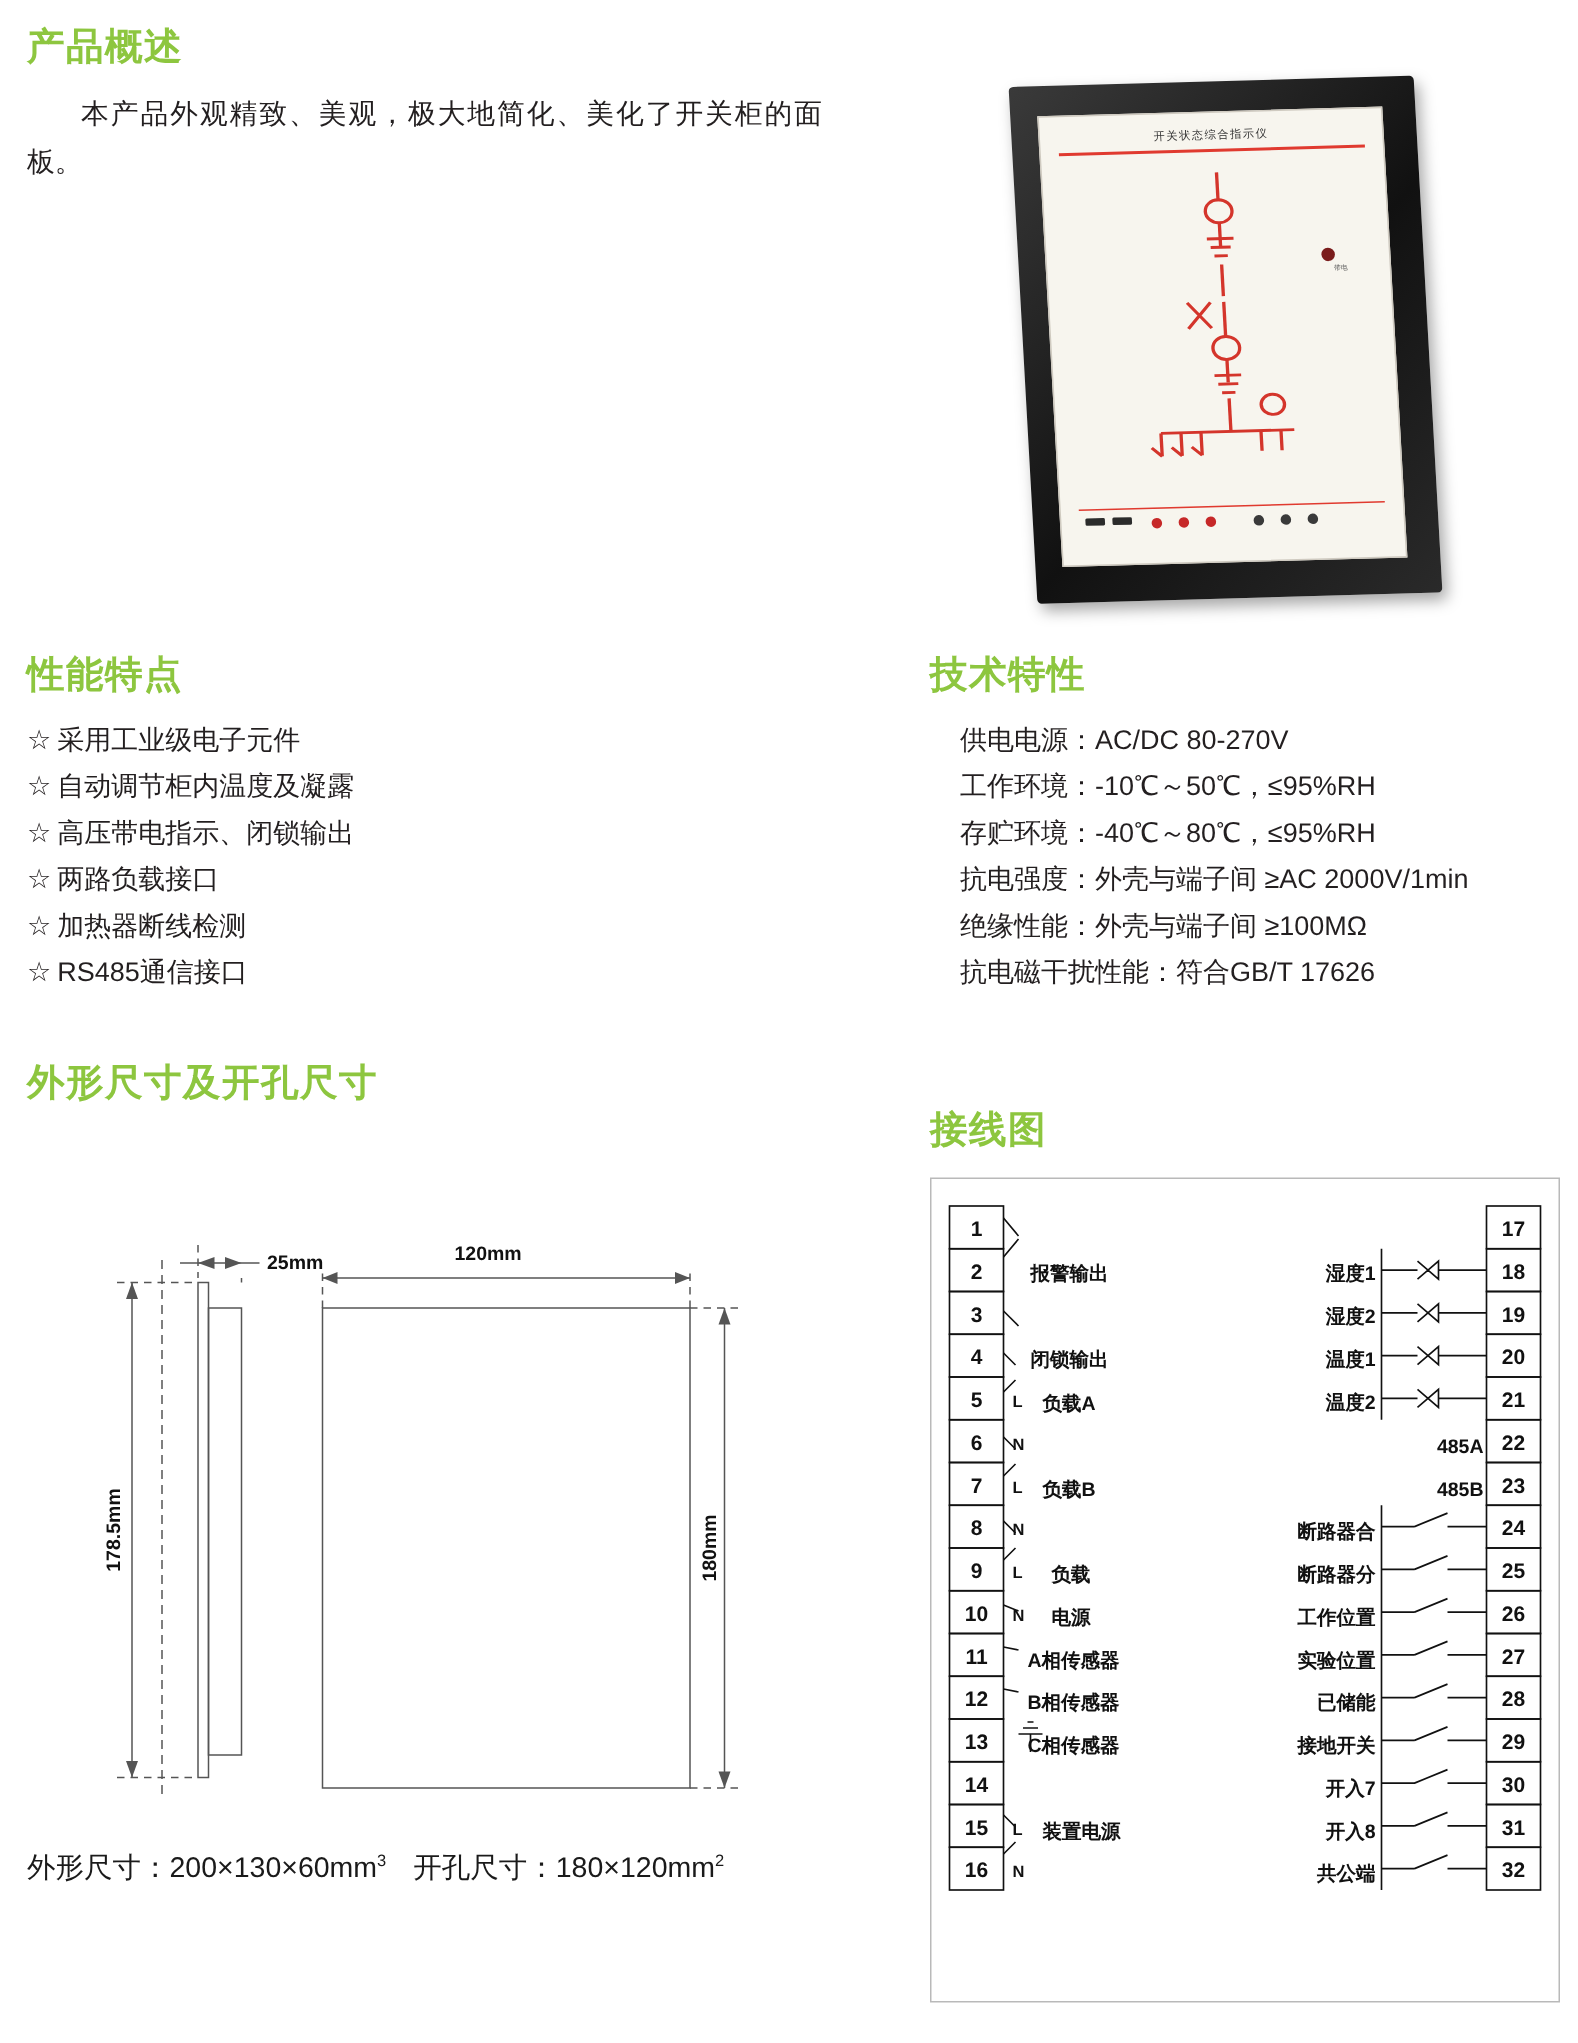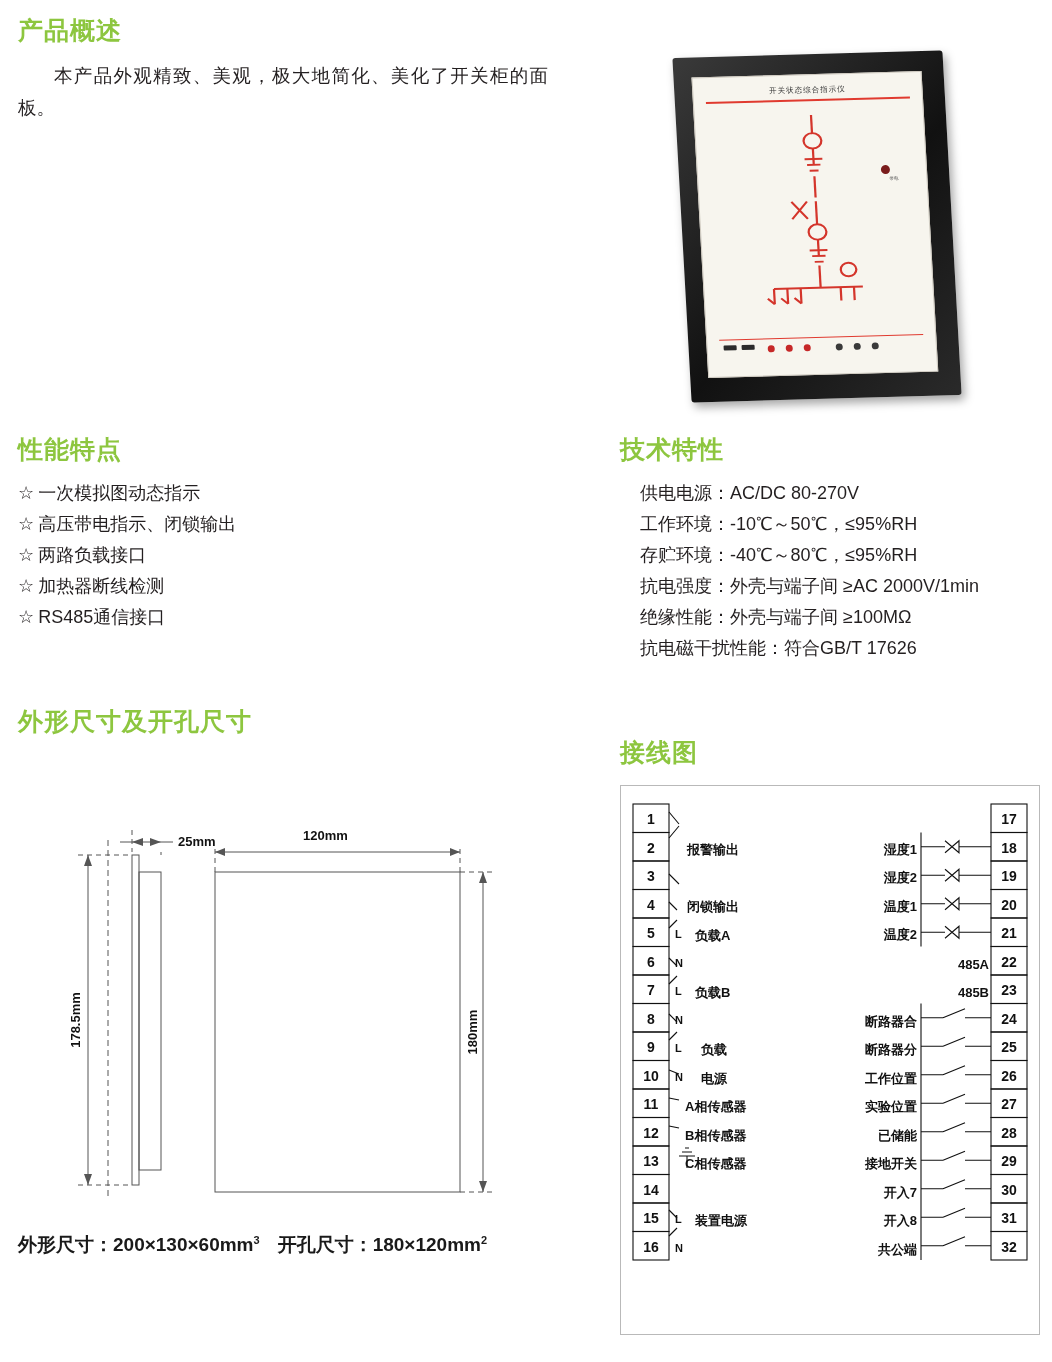--- a/index.html
+++ b/index.html
@@ -103,21 +103,21 @@
     position: absolute; right: 28px; top: 103px; font-size: 4.5px; color: #555;
   }
 
   
   #dim-drawing {
     position: absolute; left: 40px; top: 800px; width: 510px; height: 420px;
   }
   #dim-drawing svg { width: 100%; height: 100%; }
   #dim-caption {
     position: absolute; left: 18px; top: 1232px; width: 540px;
-    font-size: 19px; font-weight: bold; color: #1a1a1a;
+    font-size: 19px; font-weight: normal; color: #1a1a1a;
   }
   #dim-caption .gap { display: inline-block; width: 18px; }
   sup { font-size: 11px; }
 
   
   #wiring-box {
     position: absolute; left: 620px; top: 785px; width: 418px; height: 548px;
     border: 1px solid #b9b9b9; background: #fff;
   }
   #wiring-box svg { width: 100%; height: 100%; }
@@ -175,21 +175,22 @@
           <div class="led dark" style="left:112px"></div>
           <div class="led dark" style="left:130px"></div>
           <div class="led dark" style="left:148px"></div>
         </div>
       </div>
     </div>
   </div>
 
   <div class="sec-title" id="features-title">性能特点</div>
   <div id="features-list">
-    <div class="feat"><span class="star">☆</span><span>一次模拟图动态指示</span></div>
+    <div class="feat"><span class="star">☆</span><span>采用工业级电子元件</span></div>
+    <div class="feat"><span class="star">☆</span><span>自动调节柜内温度及凝露</span></div>
     <div class="feat"><span class="star">☆</span><span>高压带电指示、闭锁输出</span></div>
     <div class="feat"><span class="star">☆</span><span>两路负载接口</span></div>
     <div class="feat"><span class="star">☆</span><span>加热器断线检测</span></div>
     <div class="feat"><span class="star">☆</span><span>RS485通信接口</span></div>
   </div>
 
   <div class="sec-title" id="tech-title">技术特性</div>
   <div id="tech-list">
     <div>供电电源：AC/DC 80-270V</div>
     <div>工作环境：-10℃～50℃，≤95%RH</div>

